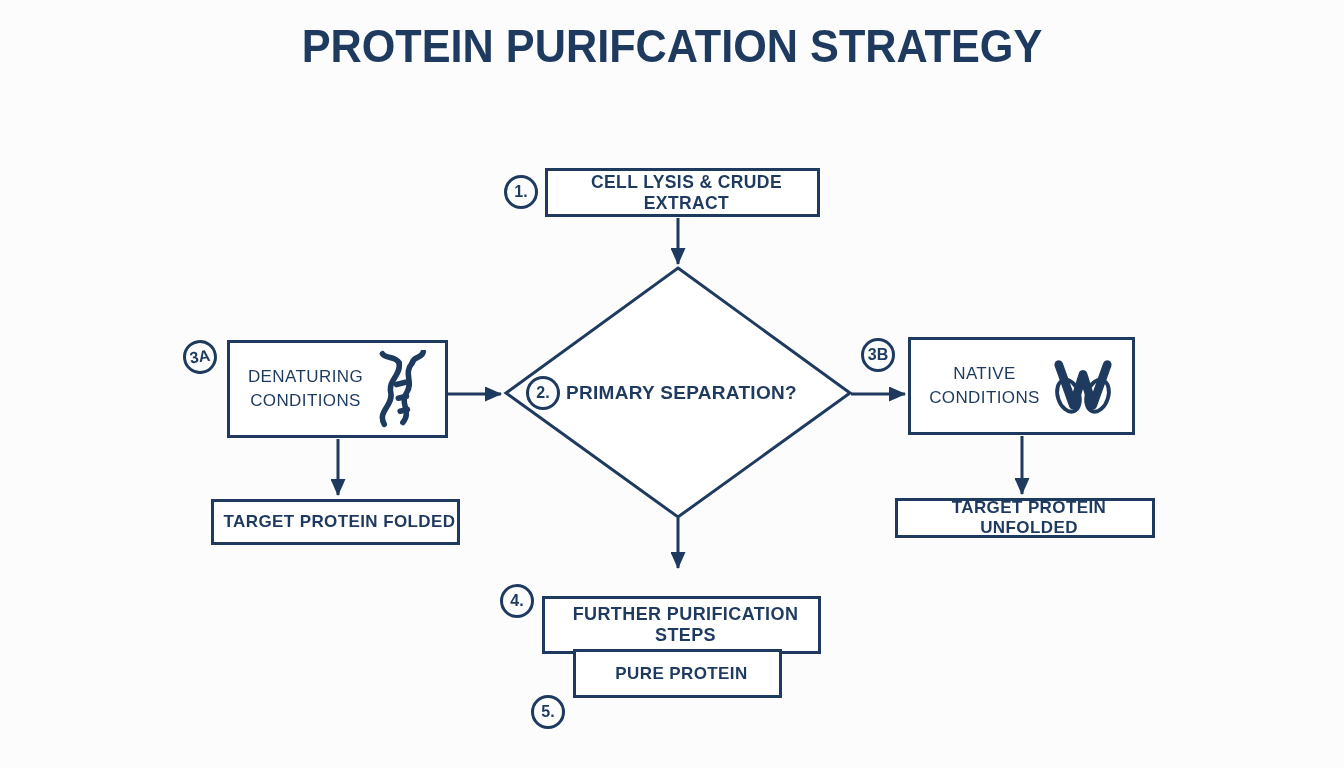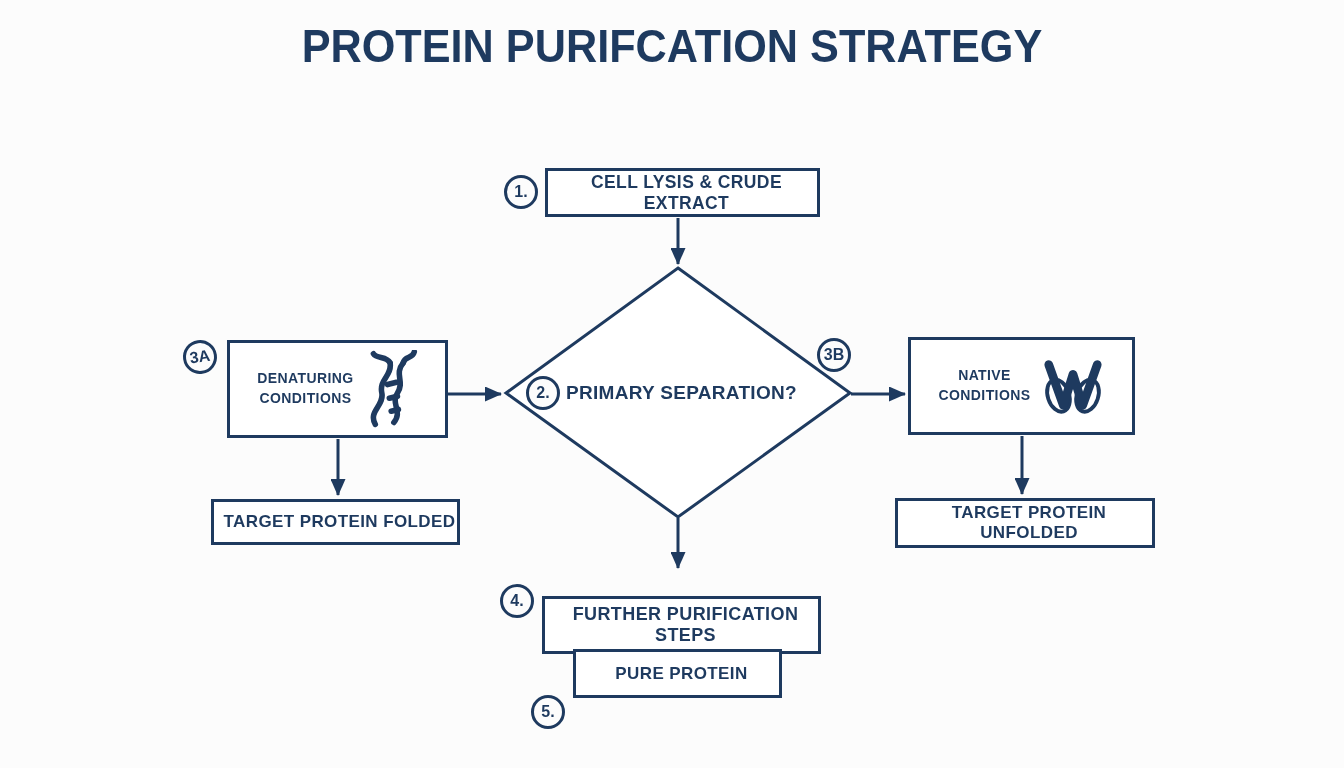--- a/index.html
+++ b/index.html
@@ -43,41 +43,41 @@
     color:var(--accent);
     font-weight:700;
     letter-spacing:0.4px;
     text-align:center;
     padding-left:8px;
   }
   .node-1{left:545px;top:168px;width:275px;height:49px;font-size:17.5px;}
   .node-3a{left:227px;top:340px;width:221px;height:98px;gap:12px;padding:0 10px;}
   .node-3b{left:908px;top:337px;width:227px;height:98px;gap:12px;padding:0 14px;}
   .node-folded{left:211px;top:499px;width:249px;height:46px;font-size:17px;justify-content:center;}
-  .node-unfolded{left:895px;top:498px;width:260px;height:50px;font-size:17px;}
+  .node-unfolded{left:895px;top:498px;width:260px;height:40px;font-size:17px;}
   .node-4{left:542px;top:572px;width:279px;height:58px;font-size:18px;margin-top:24px;}
   .node-5{left:573px;top:649px;width:209px;height:49px;font-size:17px;}
   .two-line{
-    font-size:14px;line-height:1.4;font-weight:700;text-align:center;
+    font-size:17px;line-height:1.4;font-weight:400;text-align:center;
   }
   .circle{
     position:absolute;
     width:34px;height:34px;
     border:3px solid var(--accent);
     border-radius:50%;
     box-sizing:border-box;
     background:var(--bg);
     display:flex;align-items:center;justify-content:center;
     color:var(--accent);
     font-weight:700;font-size:16px;
   }
   .circle-1{left:504px;top:175px;}
   .circle-2{left:526px;top:376px;}
   .circle-3a{left:183px;top:340px;transform:rotate(-8deg);}
-  .circle-3b{left:817px;top:338px;}
+  .circle-3b{left:861px;top:338px;}
   .circle-4{left:500px;top:584px;}
   .circle-5{left:531px;top:695px;}
   .diamond-label{
     position:absolute;
     left:566px;top:382px;
     width:240px;
     color:var(--accent);
     font-weight:700;
     font-size:19px;
     letter-spacing:0.3px;

